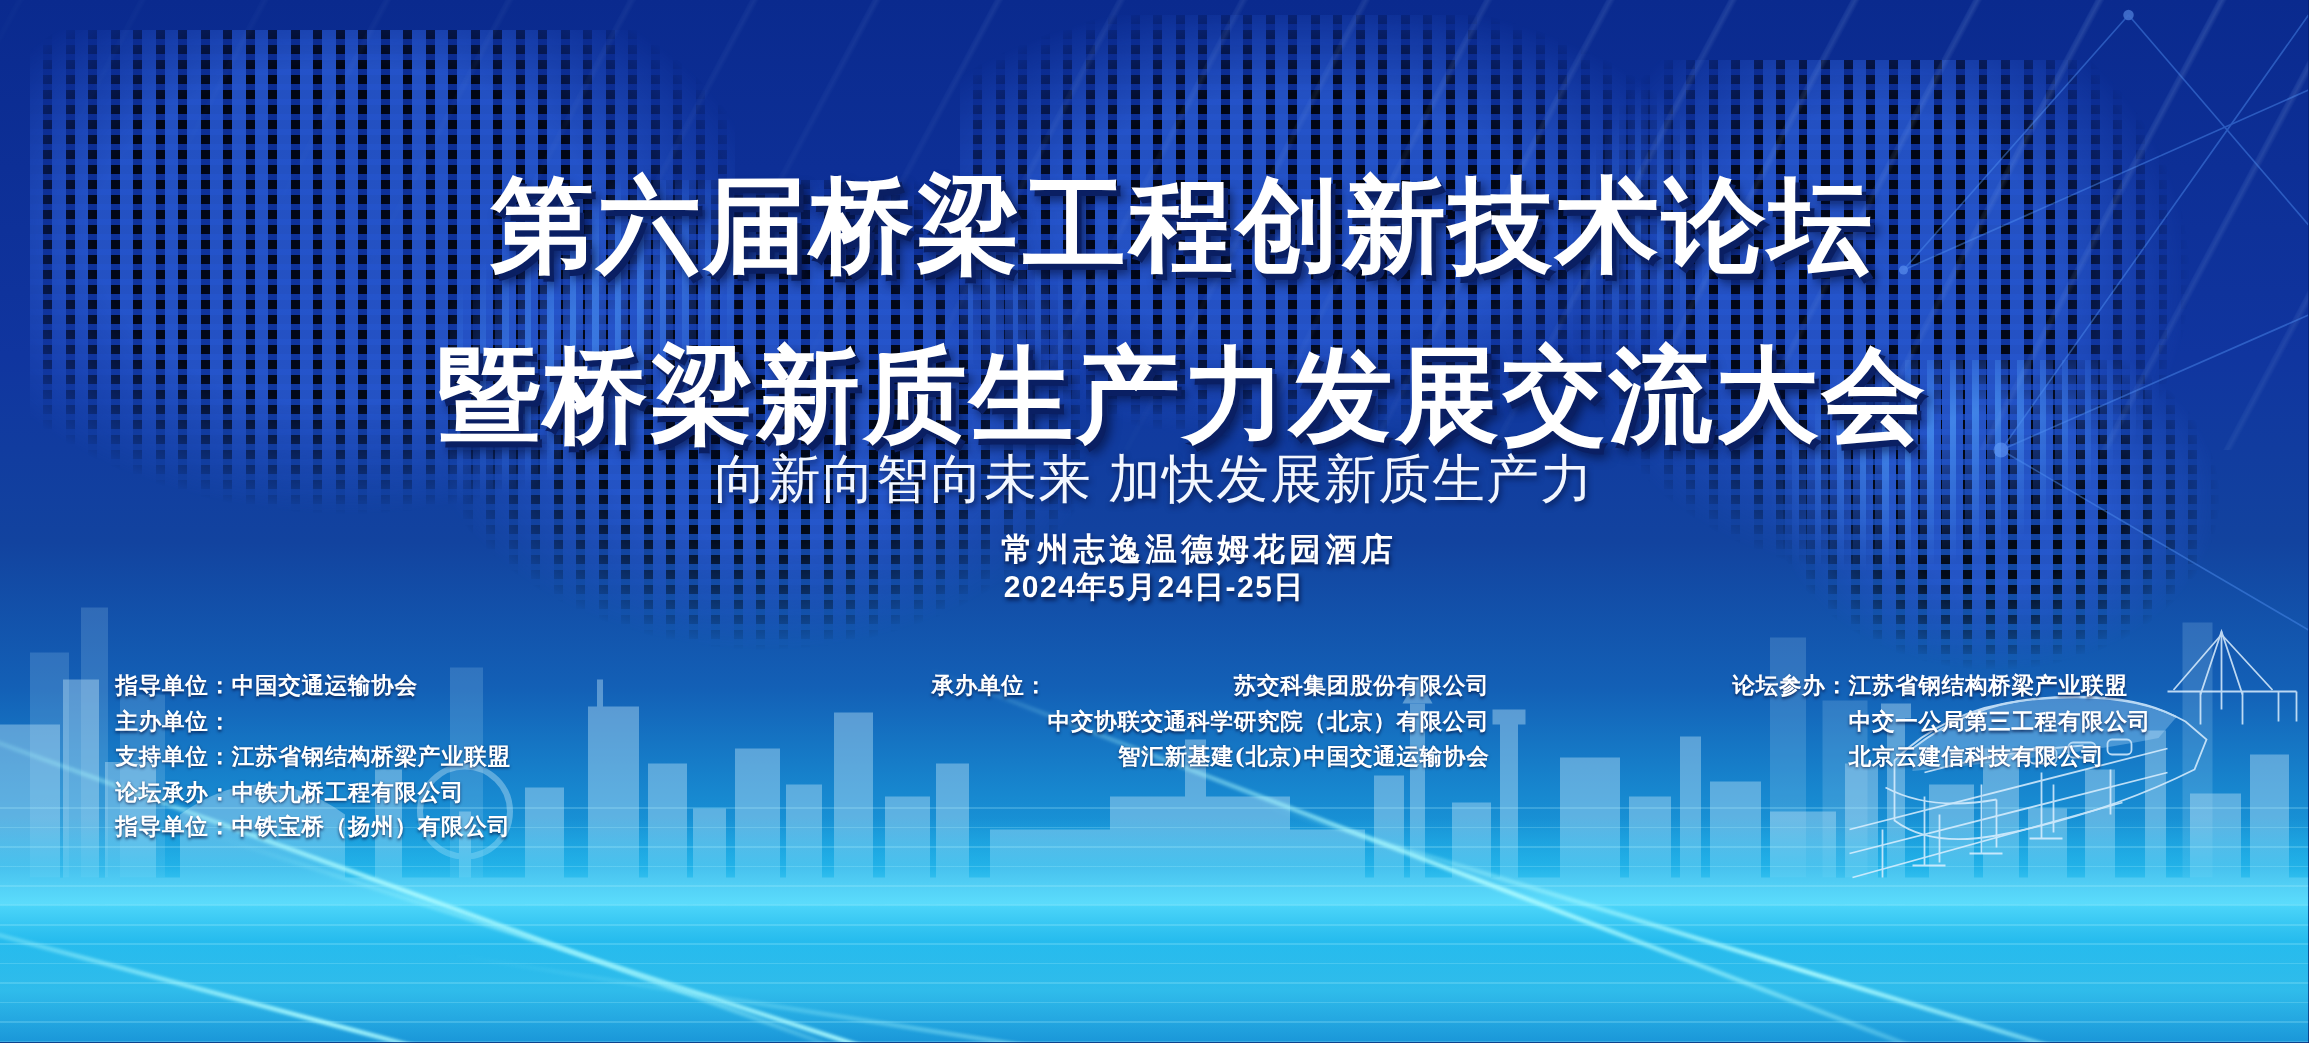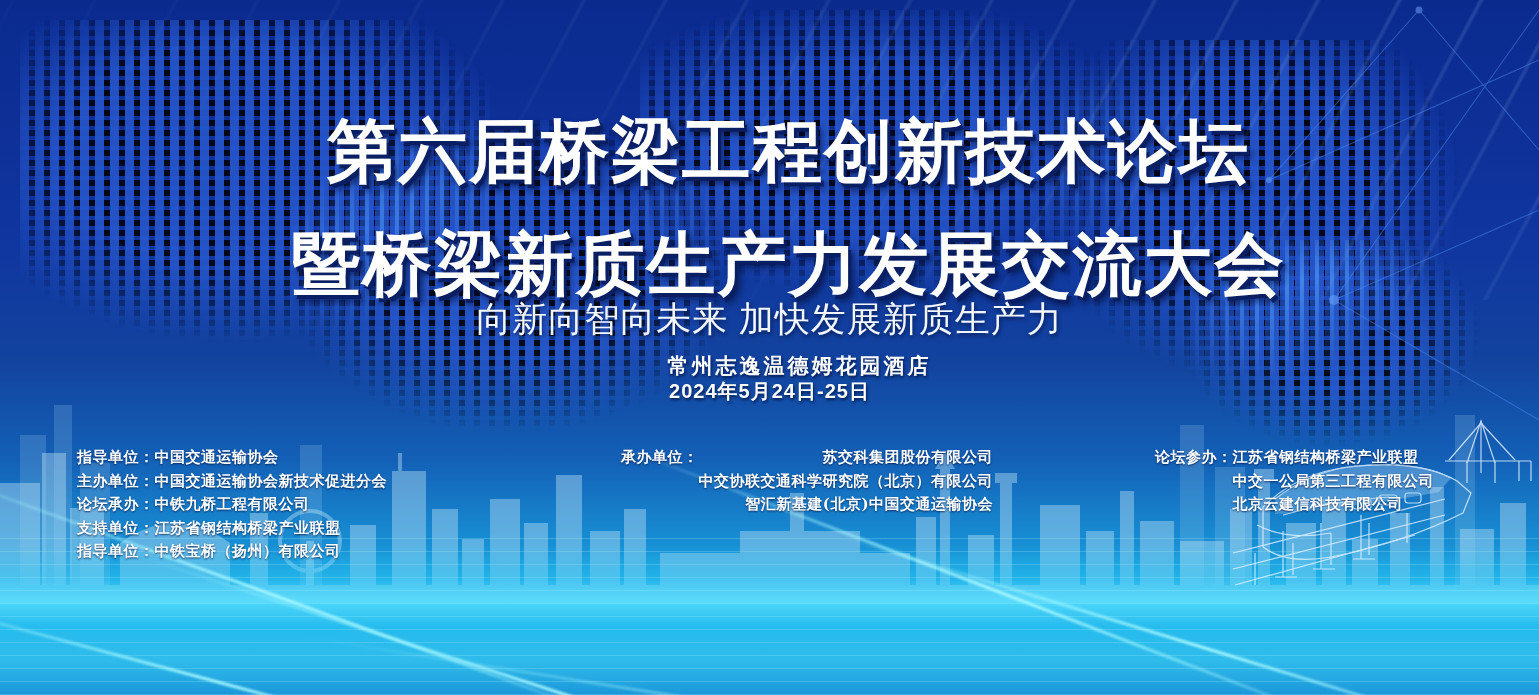--- a/index.html
+++ b/index.html
@@ -324,29 +324,28 @@
 
     <div class="credits">
 
       <div class="col col-left">
         <div class="crow">
           <span class="clabel">指导单位：</span>
           <span class="cval">中国交通运输协会</span>
         </div>
         <div class="crow">
           <span class="clabel">主办单位：</span>
-          <span class="cval">中国交通运输协会新技术促进分会</span>
+        </div>
+        <div class="crow">
+          <span class="clabel">支持单位：</span>
+          <span class="cval">江苏省钢结构桥梁产业联盟</span>
         </div>
         <div class="crow">
           <span class="clabel">论坛承办：</span>
           <span class="cval">中铁九桥工程有限公司</span>
-        </div>
-        <div class="crow">
-          <span class="clabel">支持单位：</span>
-          <span class="cval">江苏省钢结构桥梁产业联盟</span>
         </div>
         <div class="crow">
           <span class="clabel">指导单位：</span>
           <span class="cval">中铁宝桥（扬州）有限公司</span>
         </div>
       </div>
 
       <div class="col col-mid">
         <div class="crow">
           <span class="clabel">承办单位：</span>

